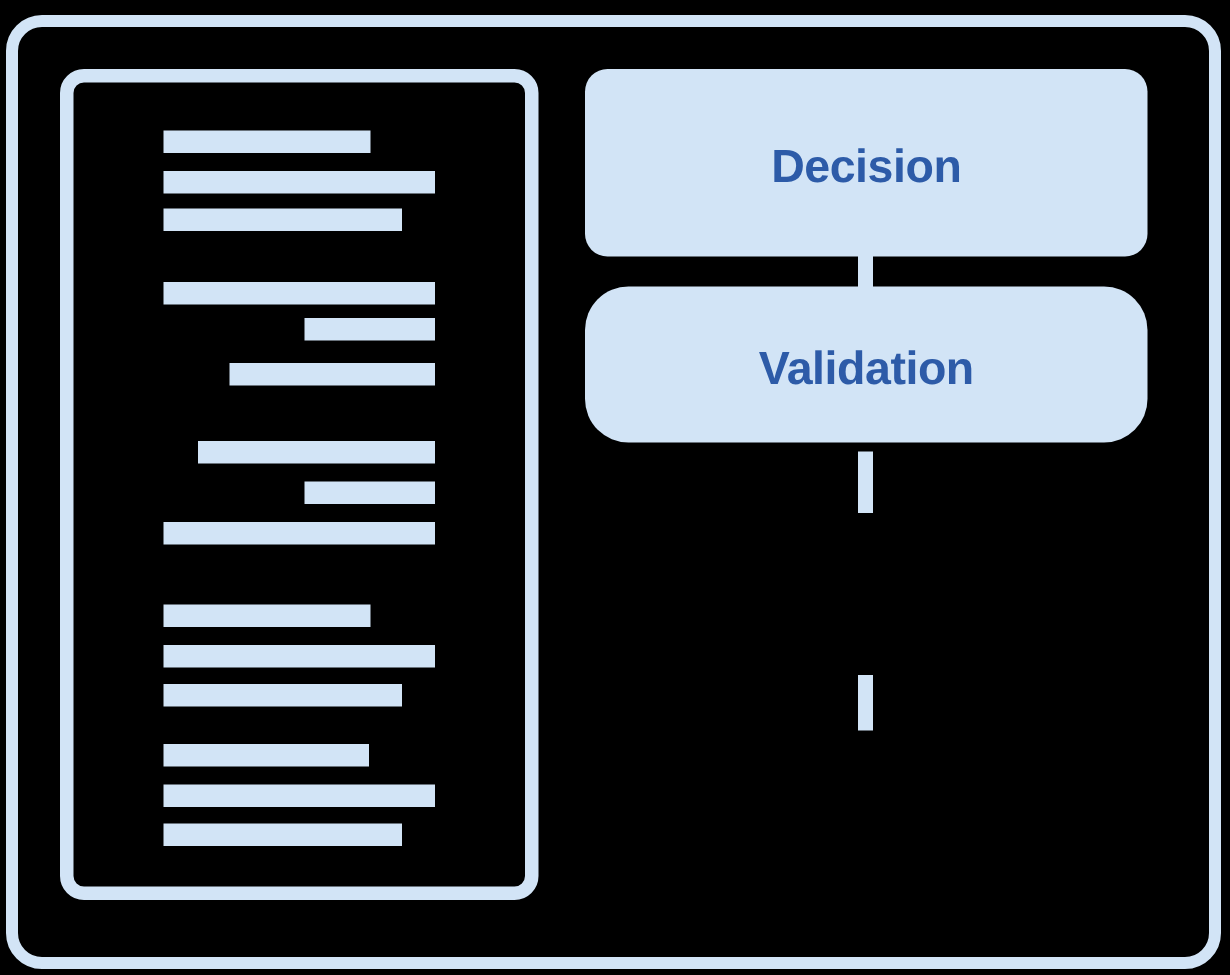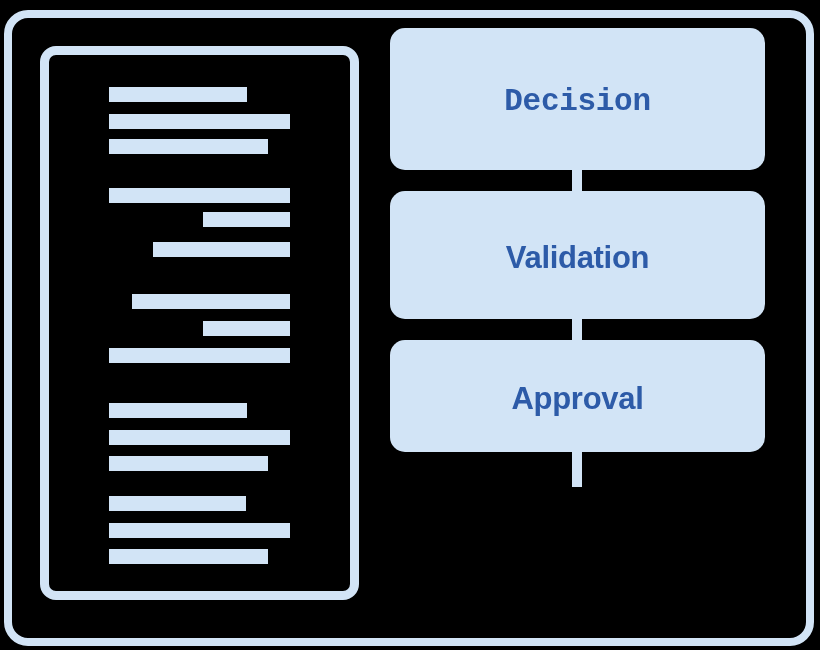--- a/index.html
+++ b/index.html
@@ -51,22 +51,22 @@
     align-items:center;
     justify-content:center;
   }
   .node-label{
     color:var(--text);
     font-weight:bold;
     font-size:31px;
     letter-spacing:-0.3px;
     padding-top:5px;
   }
-  .n0{top:28px;height:142px;font-family:Liberation Mono, monospace;}
-  .n1{top:191px;height:128px;}
+  .n0{top:46px;height:125px;}
+  .n1{top:191px;height:104px;border-radius:29px;}
   .n2{top:340px;height:112px;}
   .n3{top:485px;height:113px;}
   .conn{
     position:absolute;
     left:182px;
     width:10px;
     background:var(--light);
   }
   .c0{top:161px;height:32px;}
   .c1{top:301px;height:41px;}
@@ -97,17 +97,14 @@
 
 <div class="flow">
   <div class="node n0">
     <span class="node-label">Decision</span>
   </div>
   <div class="conn c0"></div>
   <div class="node n1">
     <span class="node-label">Validation</span>
   </div>
   <div class="conn c1"></div>
-  <div class="node n2">
-    <span class="node-label">Approval</span>
-  </div>
   <div class="conn c2"></div>
 </div>
 
 </body></html>

